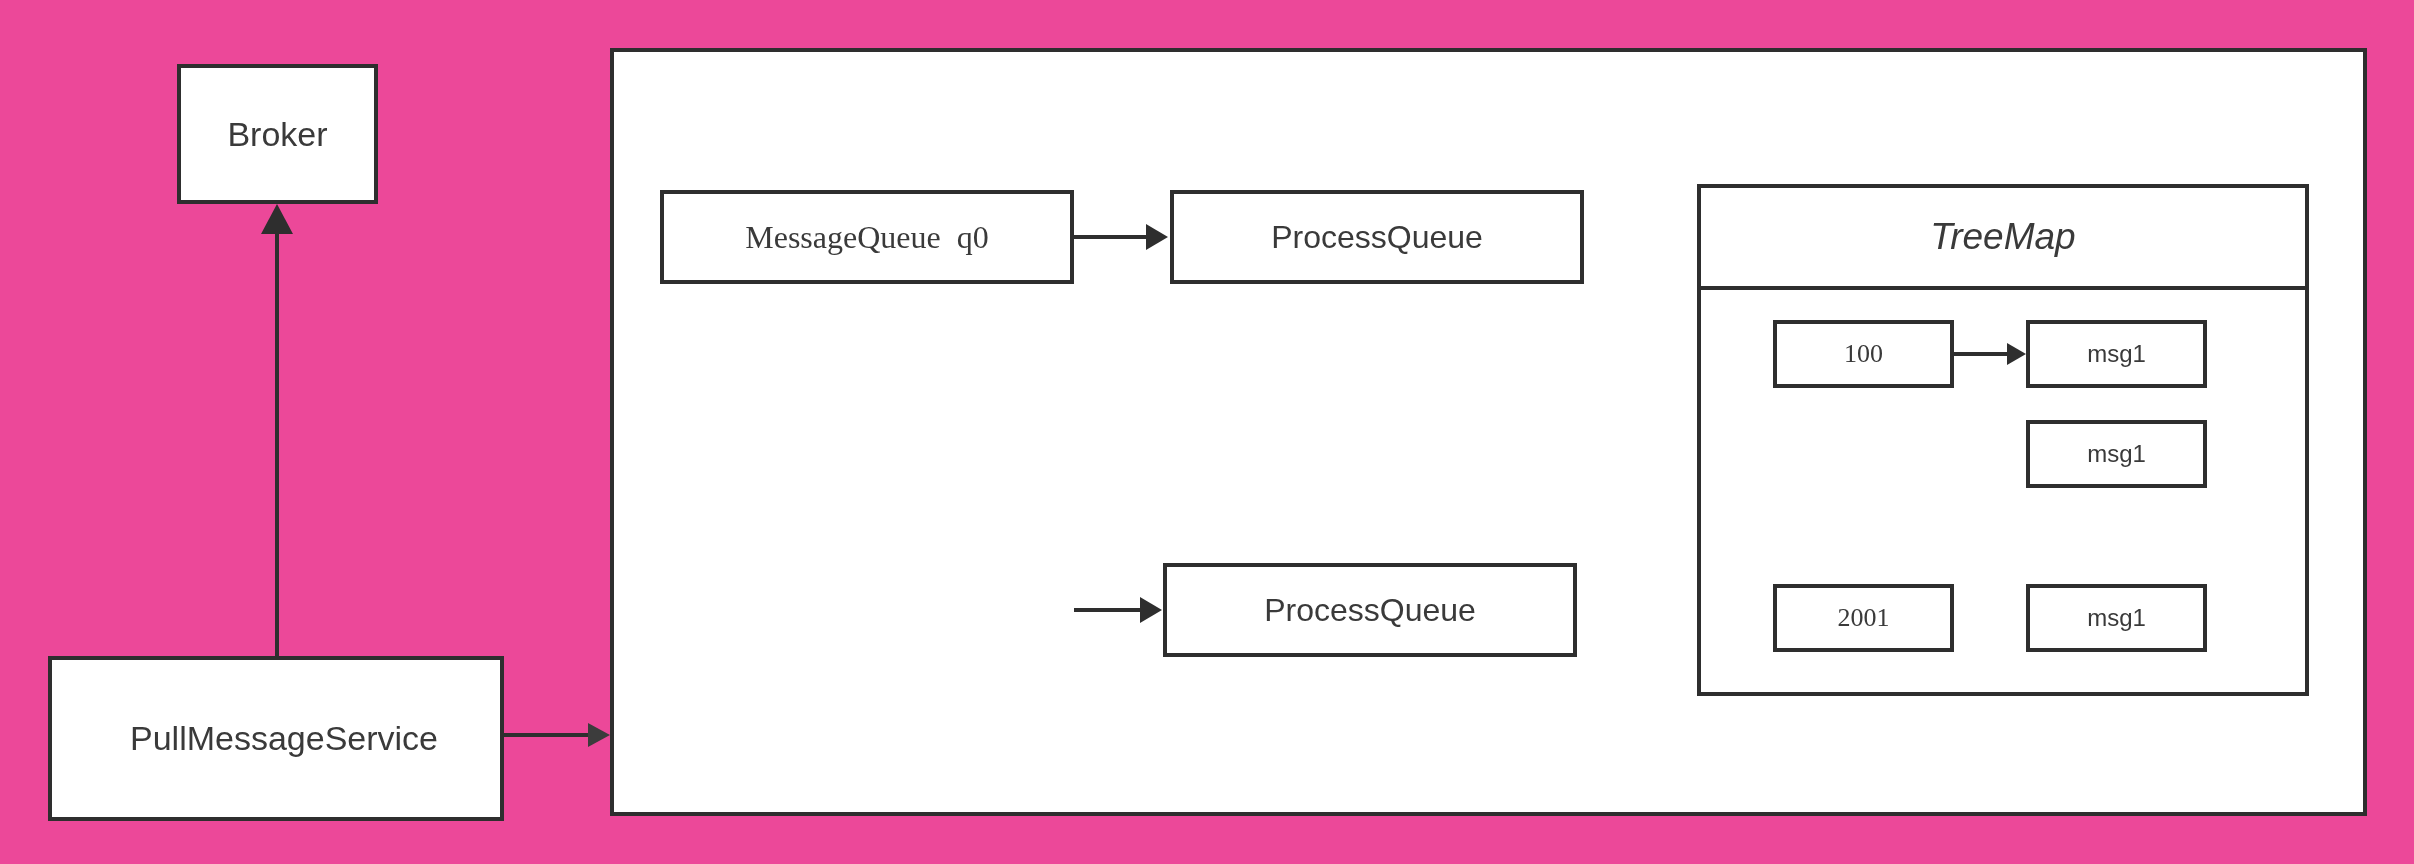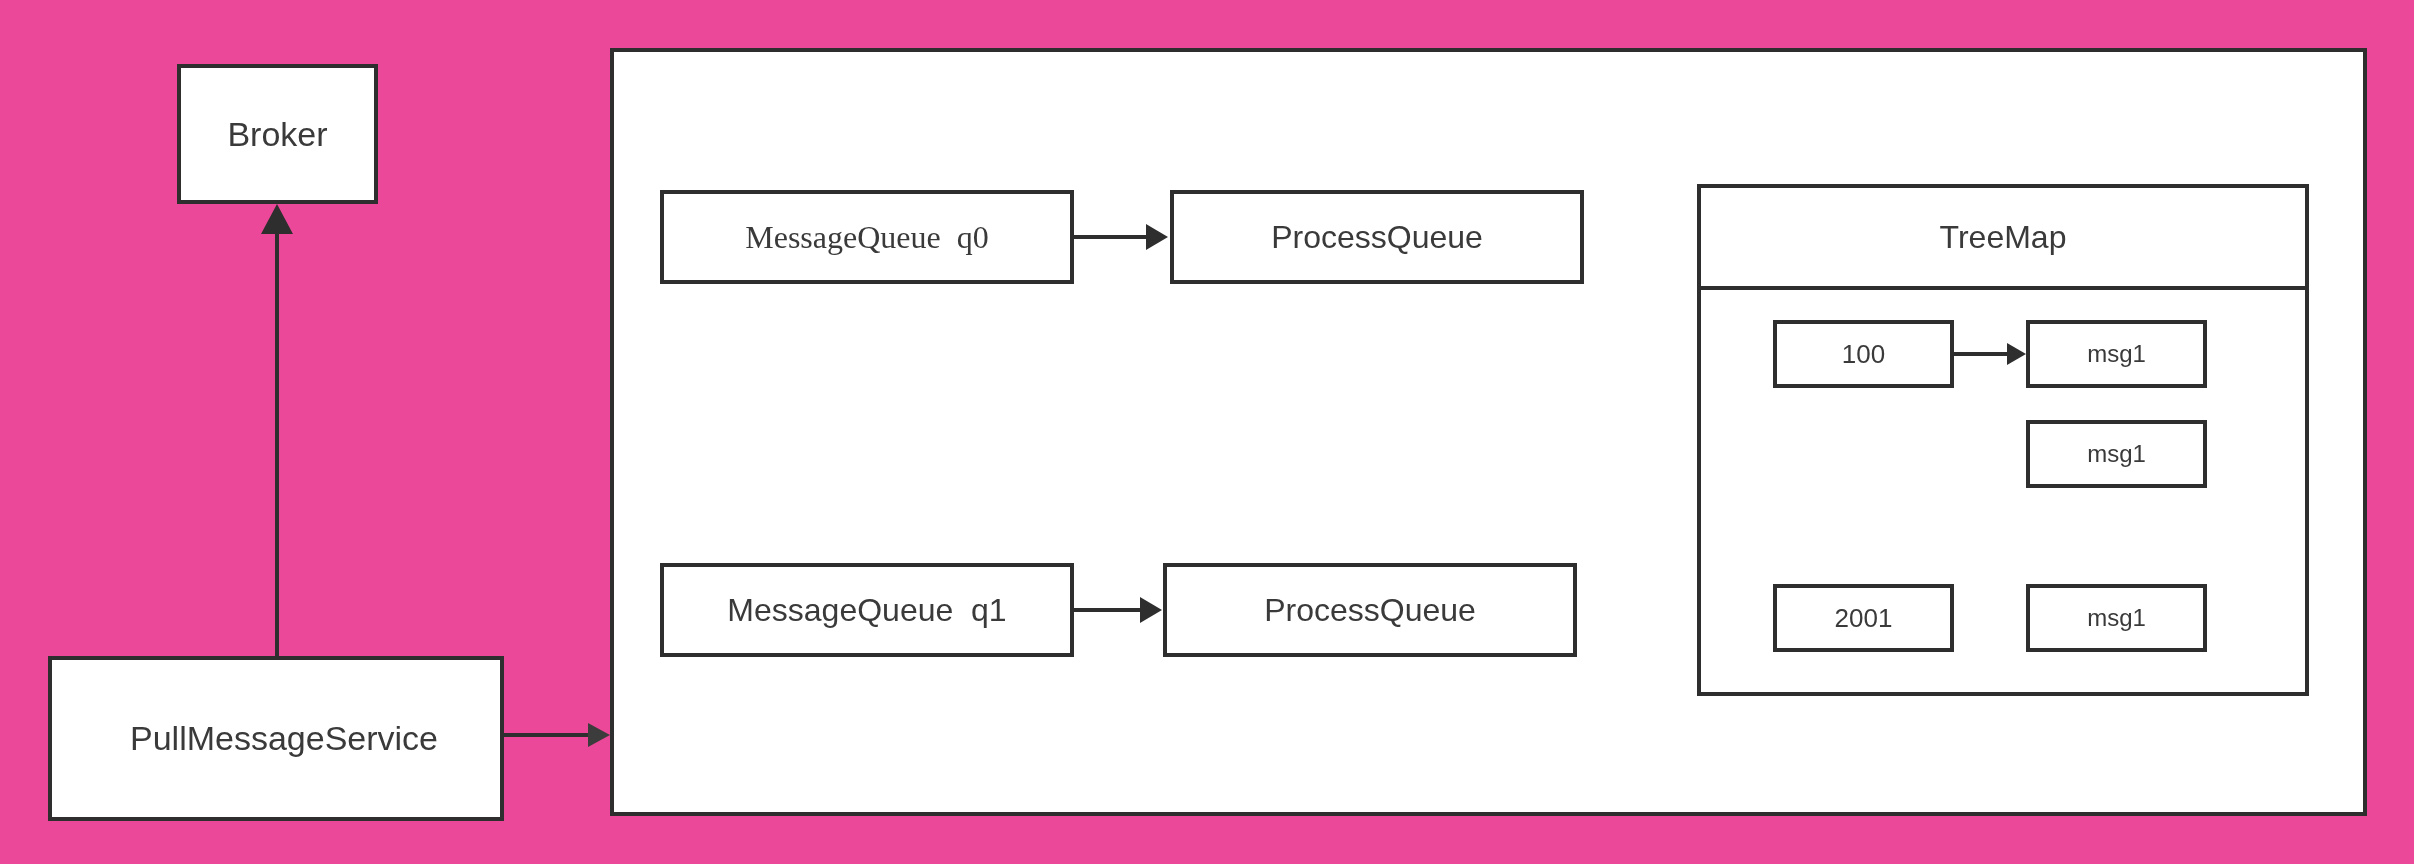--- a/index.html
+++ b/index.html
@@ -82,22 +82,22 @@
   
   #outer-container { left: 610px; top: 48px; width: 1757px; height: 768px; }
   #broker-box      { left: 177px; top: 64px;  width: 201px; height: 140px; font-size: 34px; }
   #pull-service-box{ left: 48px;  top: 656px; width: 456px; height: 165px; font-size: 34px; padding-left: 16px; }
   #mq-q0-box       { left: 660px; top: 190px; width: 414px; height: 94px;  font-size: 32px; font-family: Liberation Serif, serif; }
   #pq-0-box        { left: 1170px;top: 190px; width: 414px; height: 94px;  font-size: 32px; }
   #mq-q1-box       { left: 660px; top: 563px; width: 414px; height: 94px;  font-size: 32px; }
   #pq-1-box        { left: 1163px;top: 563px; width: 414px; height: 94px;  font-size: 32px; }
   #treemap-panel   { left: 1697px;top: 184px; width: 612px; height: 512px; }
   #treemap-divider { position: absolute; left: 1701px; top: 286px; width: 604px; height: 4px; background: #2e2e2e; }
-  #treemap-title   { left: 1701px; top: 188px; width: 604px; height: 98px; font-size: 32px; }
-  .tm-key  { width: 181px; height: 68px; font-size: 26px; }
+  #treemap-title   { left: 1701px; top: 188px; width: 604px; height: 98px; font-size: 37px; font-style: italic; }
+  .tm-key  { width: 181px; height: 68px; font-size: 26px; font-family: Liberation Serif, serif; }
   .tm-val  { width: 181px; height: 68px; font-size: 24px; }
   .tm-col-left  { left: 1773px; }
   .tm-col-right { left: 2026px; }
   .tm-row-1 { top: 320px; }
   .tm-row-2 { top: 420px; }
   .tm-row-3 { top: 560px; margin-top: 24px; }
 </style>
 </head>
 <body>
 
@@ -113,21 +113,20 @@
   <div class="h-line" style="left:504px; top:733px; width:86px;"></div>
   <div class="arrow-right thin" style="left:588px; top:723px;"></div>
 
   <div class="plain-panel" id="outer-container"></div>
 
   <div class="box" id="mq-q0-box">MessageQueue  q0</div>
   <div class="h-line" style="left:1074px; top:235px; width:74px;"></div>
   <div class="arrow-right" style="left:1146px; top:224px;"></div>
   <div class="box" id="pq-0-box">ProcessQueue</div>
 
-  <div class="box" id="mq-q1-box">MessageQueue  q1</div>
   <div class="h-line" style="left:1074px; top:608px; width:68px;"></div>
   <div class="arrow-right" style="left:1140px; top:597px;"></div>
   <div class="box" id="pq-1-box">ProcessQueue</div>
 
   <div class="plain-panel" id="treemap-panel"></div>
   <div class="panel-label" id="treemap-title">TreeMap</div>
   <div id="treemap-divider"></div>
 
   <div class="box tm-key tm-col-left tm-row-1">100</div>
   <div class="h-line" style="left:1953px; top:352px; width:56px;"></div>

